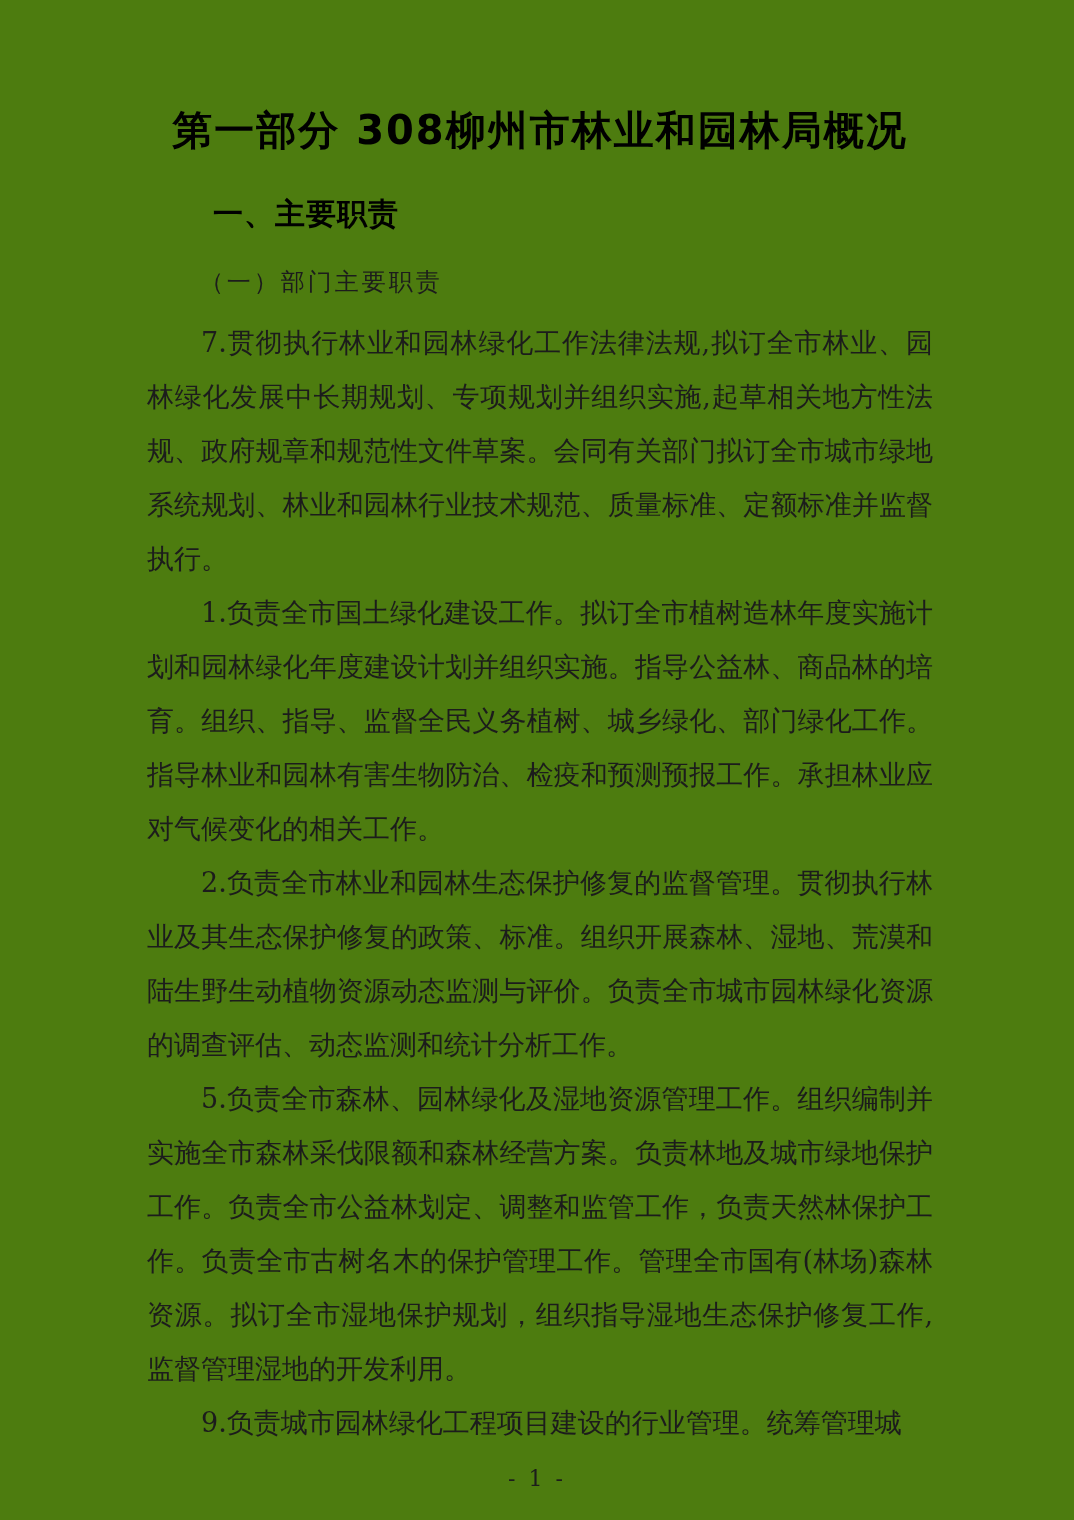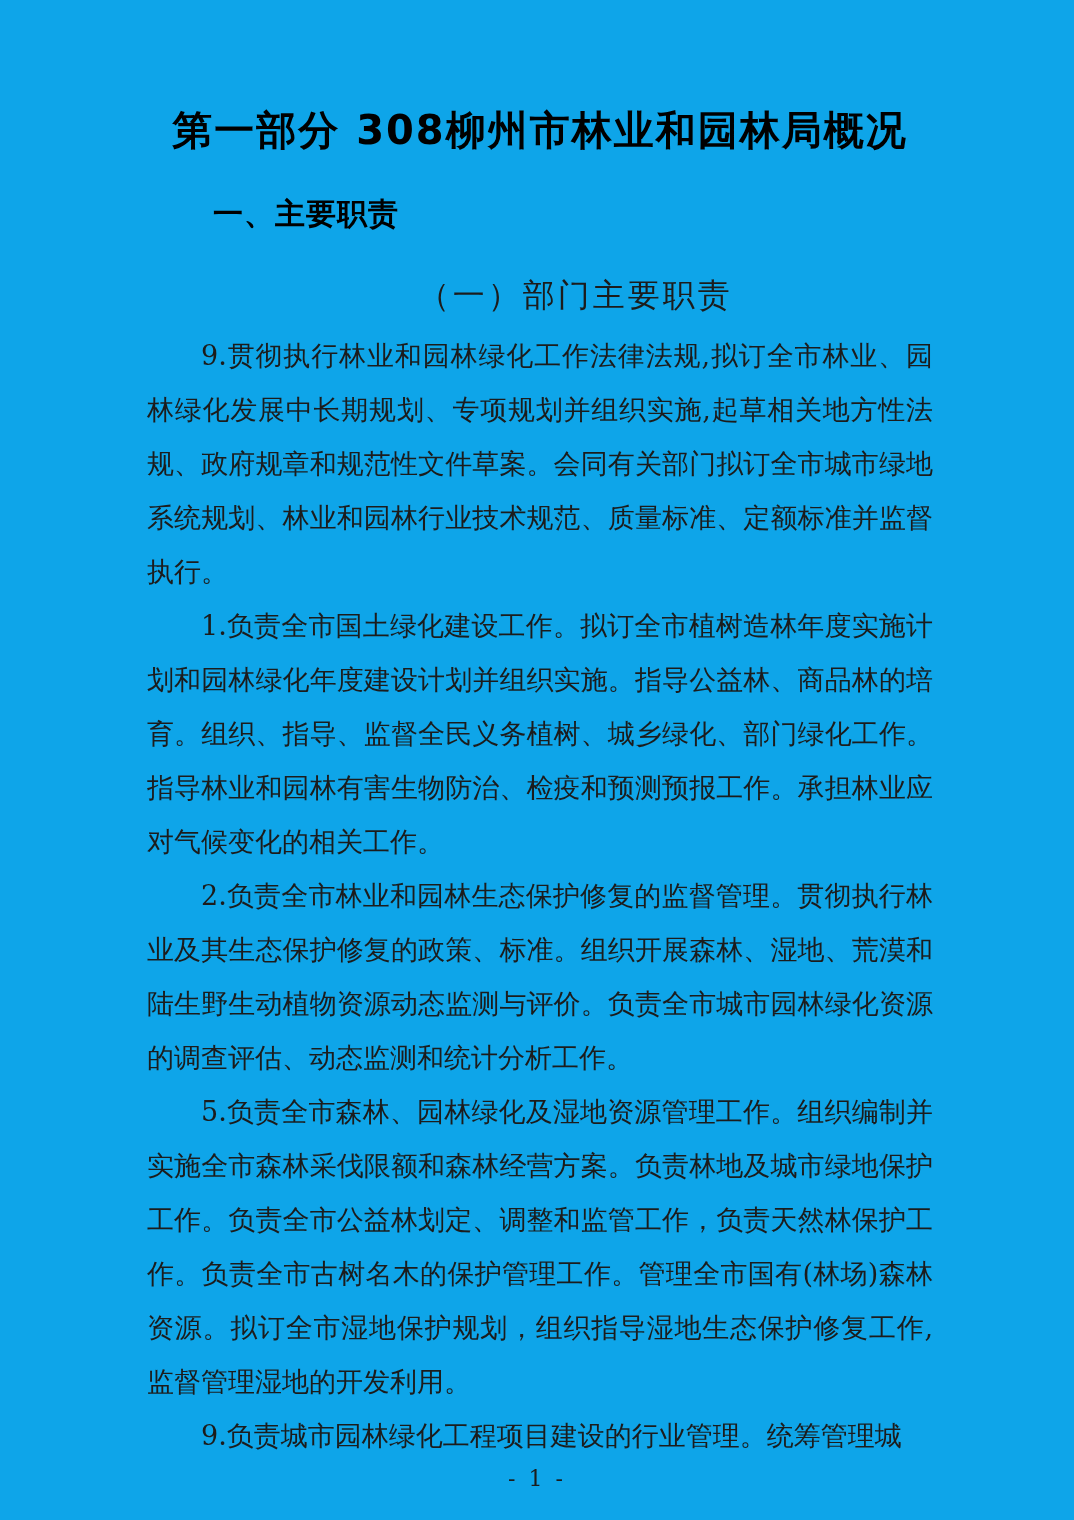--- a/index.html
+++ b/index.html
@@ -3,21 +3,21 @@
 <meta charset="utf-8">
 <style>
   html, body {
     margin: 0;
     padding: 0;
     background: #ffffff;
   }
   .page {
     width: 1074px;
     height: 1520px;
-    background: #0ea5e9;
+    background: #4d7c0f;
     position: relative;
     overflow: hidden;
     font-family: "DejaVu Serif", serif;
     color: #1c1c1c;
   }
   .content {
     position: absolute;
     left: 147px;
     top: 0;
     width: 786px;
@@ -38,29 +38,28 @@
     margin: 38px 0 0 0;
     font-family: "DejaVu Sans", sans-serif;
     font-weight: 700;
     font-size: 30px;
     line-height: 36px;
     text-indent: 2.2em;
     letter-spacing: 1px;
     color: #000000;
   }
   .subsection-heading {
-    margin: 45px 0 0 0;
+    margin: 32px 0 0 0;
     font-family: "DejaVu Serif", serif;
     font-weight: 400;
-    font-size: 32px;
+    font-size: 24px;
     line-height: 36px;
     text-indent: 2.2em;
     letter-spacing: 3px;
     color: #1c1c1c;
-    text-align: center;
   }
   .body-text {
     margin-top: 16px;
   }
   .body-text p {
     margin: 0;
     font-size: 27px;
     line-height: 54px;
     text-align: justify;
     text-indent: 2em;
@@ -80,21 +79,21 @@
 </style>
 </head>
 <body>
 
 <div class="page">
   <div class="content">
     <h1 class="doc-title">第一部分 308柳州市林业和园林局概况</h1>
     <h2 class="section-heading">一、主要职责</h2>
     <h3 class="subsection-heading">（一）部门主要职责</h3>
     <div class="body-text">
-      <p>9.贯彻执行林业和园林绿化工作法律法规,拟订全市林业、园林绿化发展中长期规划、专项规划并组织实施,起草相关地方性法规、政府规章和规范性文件草案。会同有关部门拟订全市城市绿地系统规划、林业和园林行业技术规范、质量标准、定额标准并监督执行。</p>
+      <p>7.贯彻执行林业和园林绿化工作法律法规,拟订全市林业、园林绿化发展中长期规划、专项规划并组织实施,起草相关地方性法规、政府规章和规范性文件草案。会同有关部门拟订全市城市绿地系统规划、林业和园林行业技术规范、质量标准、定额标准并监督执行。</p>
       <p>1.负责全市国土绿化建设工作。拟订全市植树造林年度实施计划和园林绿化年度建设计划并组织实施。指导公益林、商品林的培育。组织、指导、监督全民义务植树、城乡绿化、部门绿化工作。指导林业和园林有害生物防治、检疫和预测预报工作。承担林业应对气候变化的相关工作。</p>
       <p>2.负责全市林业和园林生态保护修复的监督管理。贯彻执行林业及其生态保护修复的政策、标准。组织开展森林、湿地、荒漠和陆生野生动植物资源动态监测与评价。负责全市城市园林绿化资源的调查评估、动态监测和统计分析工作。</p>
       <p>5.负责全市森林、园林绿化及湿地资源管理工作。组织编制并实施全市森林采伐限额和森林经营方案。负责林地及城市绿地保护工作。负责全市公益林划定、调整和监管工作，负责天然林保护工作。负责全市古树名木的保护管理工作。管理全市国有(林场)森林资源。拟订全市湿地保护规划，组织指导湿地生态保护修复工作,监督管理湿地的开发利用。</p>
       <p>9.负责城市园林绿化工程项目建设的行业管理。统筹管理城</p>
     </div>
   </div>
   <div class="page-number">- 1 -</div>
 </div>
 
 </body></html>

